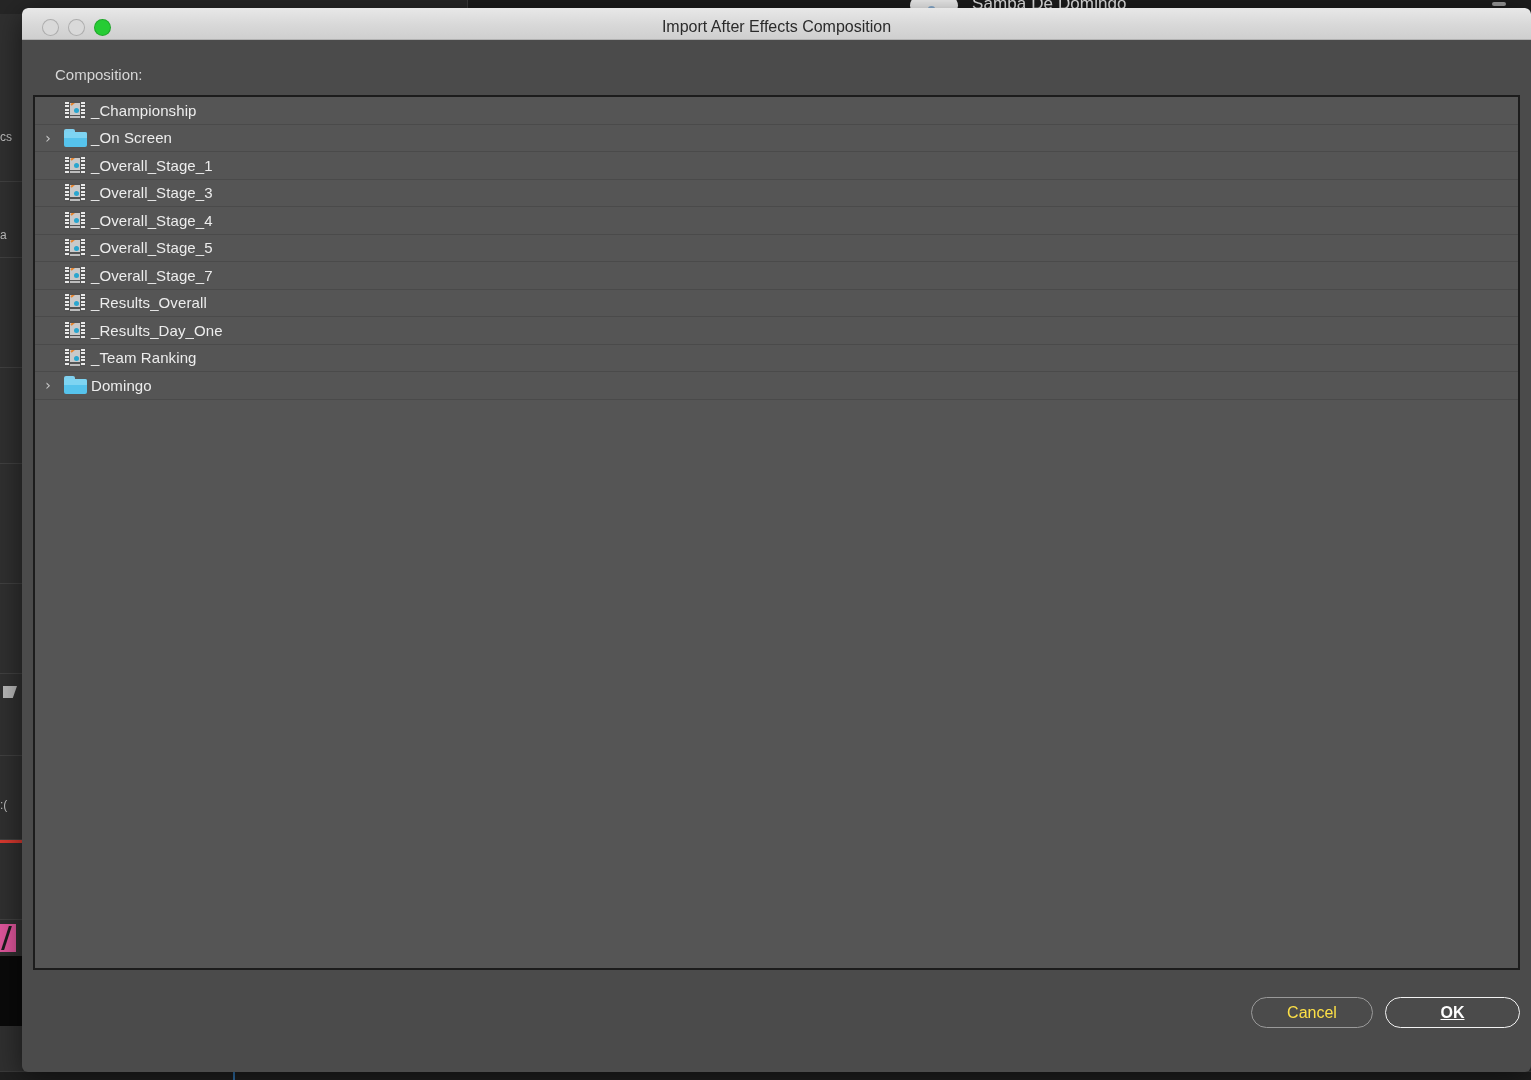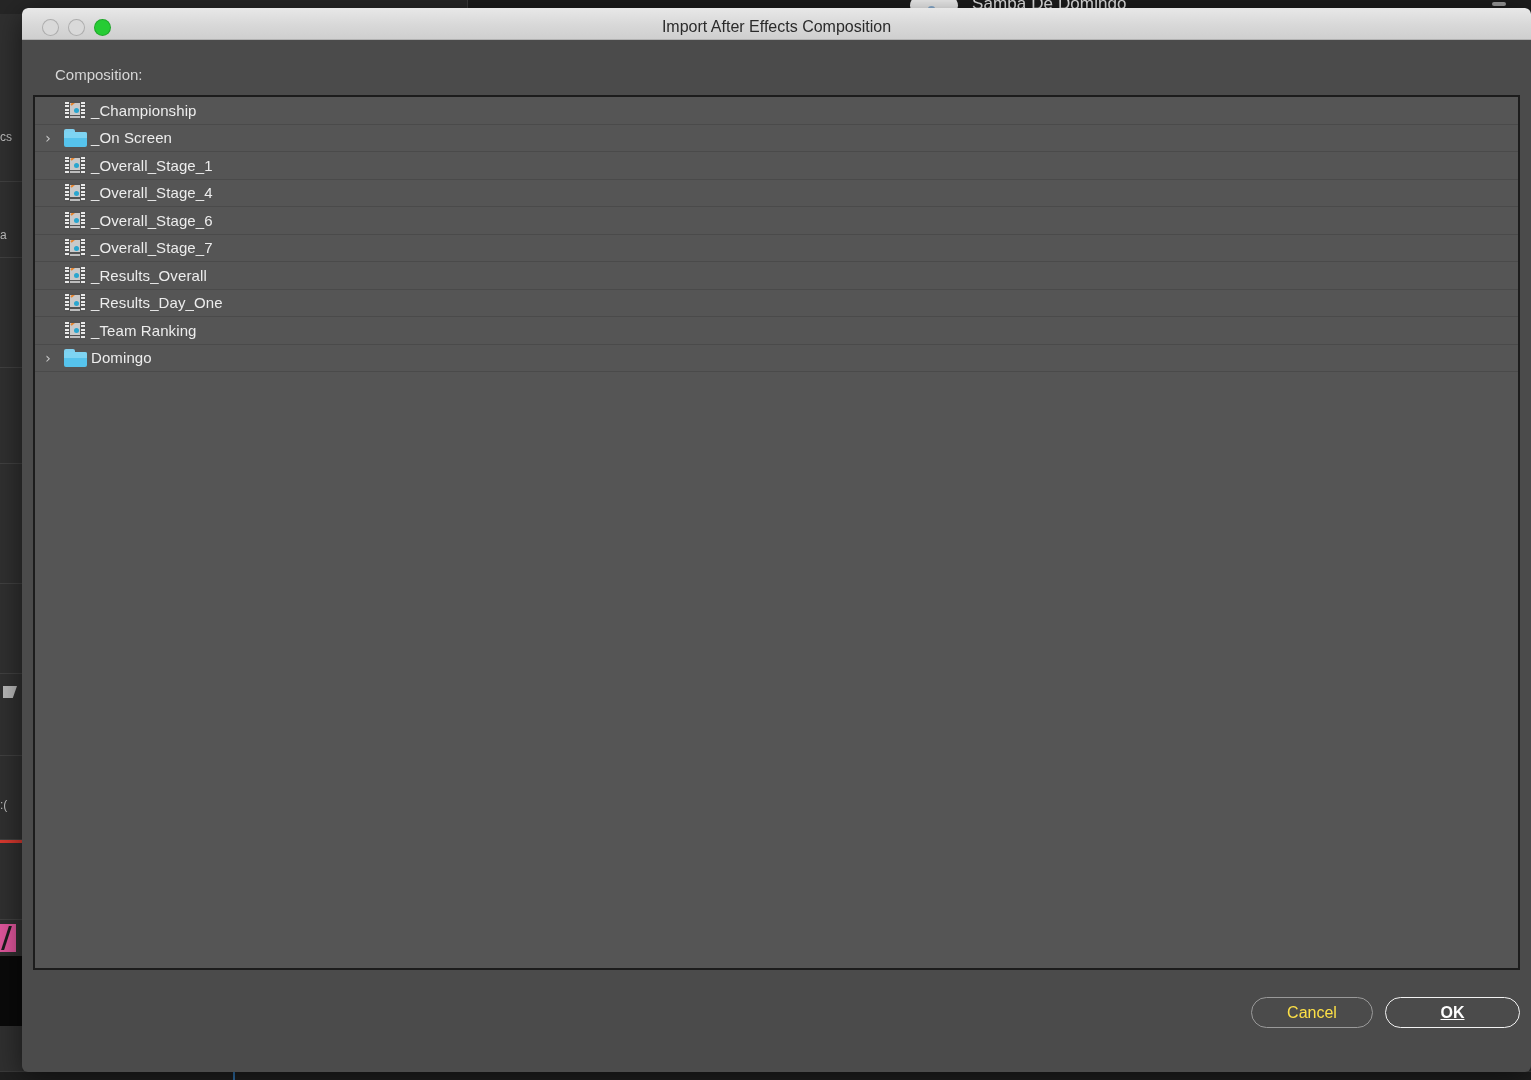--- a/index.html
+++ b/index.html
@@ -461,36 +461,51 @@
                 <div class="comp-icon">
                   <div class="sprock-l"></div>
                   <div class="sprock-r"></div>
                   <div class="screen">
                     <div class="diag"></div>
                     <div class="ball"></div>
                   </div>
                   <div class="base"></div>
                 </div>
               </div>
+              <div class="row-label">_Overall_Stage_3</div>
+            </div>
+            <div class="row">
+              <div class="twisty empty">›</div>
+              <div class="icon-wrap">
+                <div class="comp-icon">
+                  <div class="sprock-l"></div>
+                  <div class="sprock-r"></div>
+                  <div class="screen">
+                    <div class="diag"></div>
+                    <div class="ball"></div>
+                  </div>
+                  <div class="base"></div>
+                </div>
+              </div>
               <div class="row-label">_Overall_Stage_4</div>
             </div>
             <div class="row">
               <div class="twisty empty">›</div>
               <div class="icon-wrap">
                 <div class="comp-icon">
                   <div class="sprock-l"></div>
                   <div class="sprock-r"></div>
                   <div class="screen">
                     <div class="diag"></div>
                     <div class="ball"></div>
                   </div>
                   <div class="base"></div>
                 </div>
               </div>
-              <div class="row-label">_Overall_Stage_6</div>
+              <div class="row-label">_Overall_Stage_5</div>
             </div>
             <div class="row">
               <div class="twisty empty">›</div>
               <div class="icon-wrap">
                 <div class="comp-icon">
                   <div class="sprock-l"></div>
                   <div class="sprock-r"></div>
                   <div class="screen">
                     <div class="diag"></div>
                     <div class="ball"></div>

